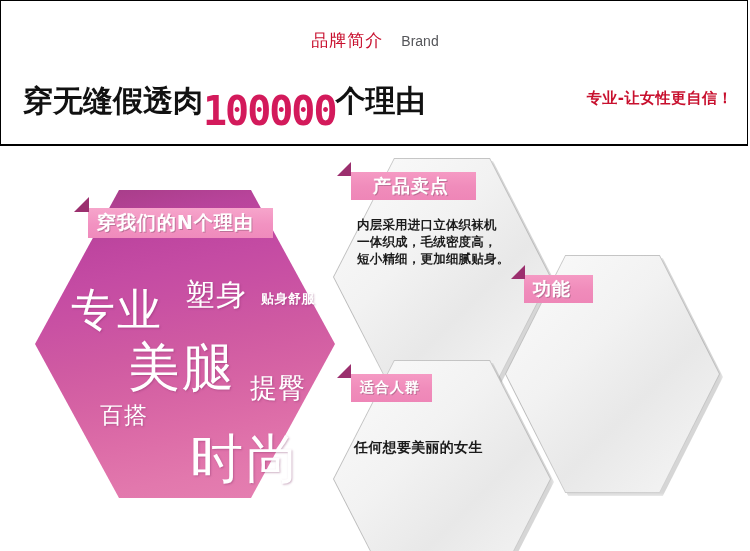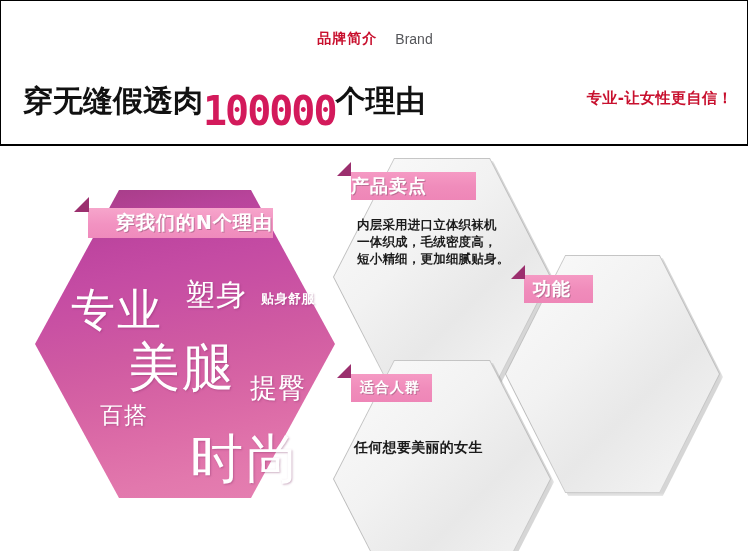--- a/index.html
+++ b/index.html
@@ -33,22 +33,22 @@
   #brand-line {
     position: absolute;
     left: 0;
     top: 28px;
     width: 748px;
     text-align: center;
     white-space: nowrap;
   }
   #brand-cn {
     font-family: "DejaVu Sans", sans-serif;
-    font-size: 14px;
-    font-weight: bold;
+    font-size: 17px;
+    font-weight: normal;
     color: #c8102e;
     letter-spacing: 1px;
     vertical-align: middle;
   }
   #brand-en {
     font-family: "Liberation Sans", sans-serif;
     font-size: 14px;
     color: #55565a;
     margin-left: 18px;
     vertical-align: middle;
@@ -184,21 +184,21 @@
     </div>
     <div id="slogan">专业-让女性更自信！</div>
   </div>
 
   <div class="hex-shadow" style="left:336px; top:161px; width:218px; height:238px;"></div>
   <div class="hex-gray-border" style="left:333px; top:158px; width:218px; height:238px;"></div>
   <div class="hex hex-gray" style="left:334px; top:159px; width:216px; height:236px;"></div>
   <div class="hex-body" style="left:357px; top:216px; width:180px; font-size:12.5px; line-height:17px; letter-spacing:0.2px;">内层采用进口立体织袜机
 一体织成，毛绒密度高，
 短小精细，更加细腻贴身。</div>
-  <div class="badge" style="left:351px; top:172px; width:125px; height:28px; font-size:18px; padding-left:0; box-sizing:border-box;">
+  <div class="badge" style="left:351px; top:172px; width:125px; height:28px; font-size:18px; padding-left:22px; box-sizing:border-box;">
     <div class="badge-fold" style="left:-14px; top:-10px;"></div>
     <span>产品卖点</span>
   </div>
 
   <div class="hex-shadow" style="left:508px; top:258px; width:215px; height:238px;"></div>
   <div class="hex-gray-border" style="left:505px; top:255px; width:215px; height:238px;"></div>
   <div class="hex hex-gray" style="left:506px; top:256px; width:213px; height:236px;"></div>
   <div class="badge" style="left:524px; top:275px; width:69px; height:28px; font-size:18px; padding-left:9px; box-sizing:border-box;">
     <div class="badge-fold" style="left:-13px; top:-10px;"></div>
     <span>功能</span>
@@ -217,18 +217,18 @@
   </div>
 
   <div class="word" style="left:185px; top:275px; font-size:30px; letter-spacing:1px;">塑身</div>
   <div class="word" style="left:71px; top:281px; font-size:44px; letter-spacing:2px;">专业</div>
   <div class="word" style="left:261px; top:290px; font-size:13px; letter-spacing:0.5px; font-weight:bold;">贴身舒服</div>
   <div class="word" style="left:128px; top:333px; font-size:52px; letter-spacing:2px;">美腿</div>
   <div class="word" style="left:250px; top:370px; font-size:27px; letter-spacing:1px;">提臀</div>
   <div class="word" style="left:100px; top:400px; font-size:23px; letter-spacing:1px;">百搭</div>
   <div class="word" style="left:190px; top:424px; font-size:53px; letter-spacing:3px;">时尚</div>
 
-  <div class="badge" style="left:88px; top:208px; width:185px; height:30px; font-size:19px; padding-left:9px; box-sizing:border-box; background:linear-gradient(180deg,#f6a5cb 0%,#f292c1 55%,#ef8bbc 100%);justify-content:flex-end;">
+  <div class="badge" style="left:88px; top:208px; width:185px; height:30px; font-size:19px; padding-left:9px; box-sizing:border-box; background:linear-gradient(180deg,#f6a5cb 0%,#f292c1 55%,#ef8bbc 100%);">
     <div class="badge-fold" style="left:-14px; top:-11px; width:15px; height:15px;"></div>
     <span>穿我们的N个理由</span>
   </div>
 
 </div>
 
 </body></html>

